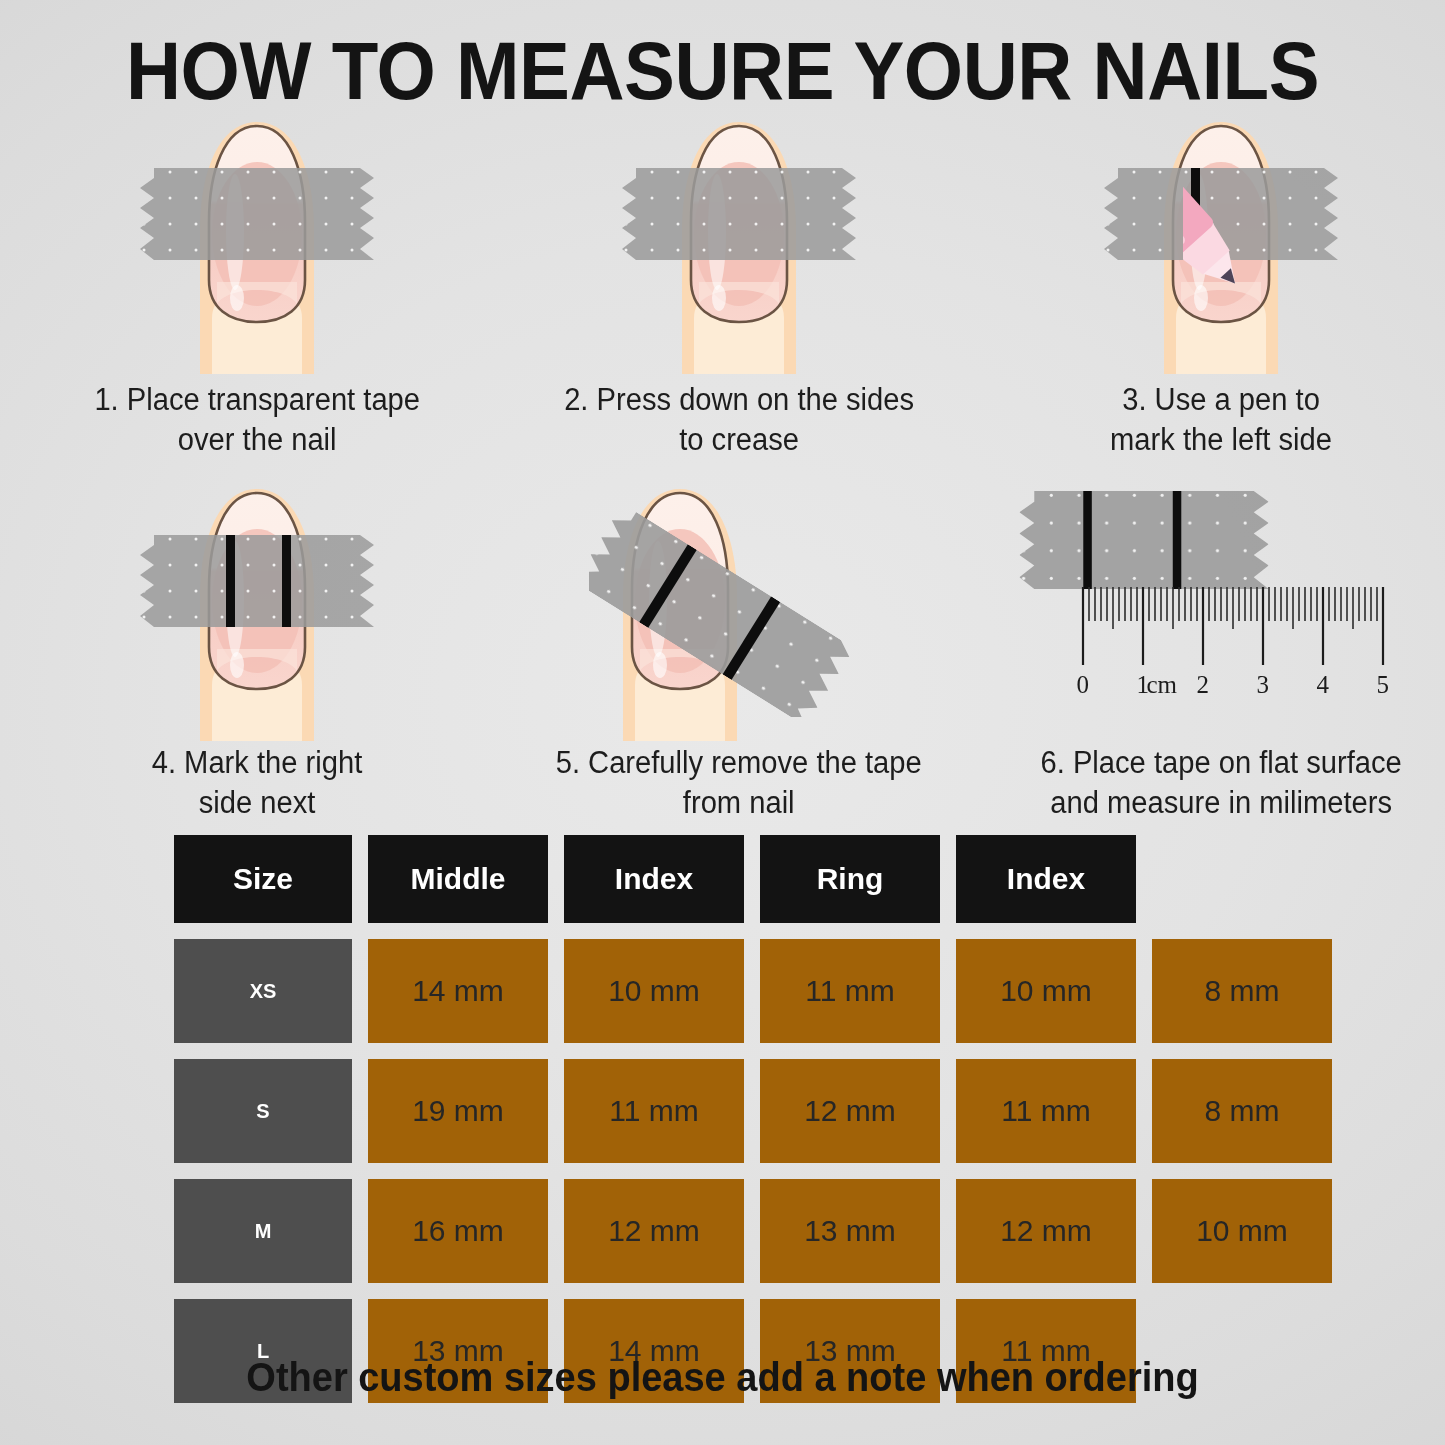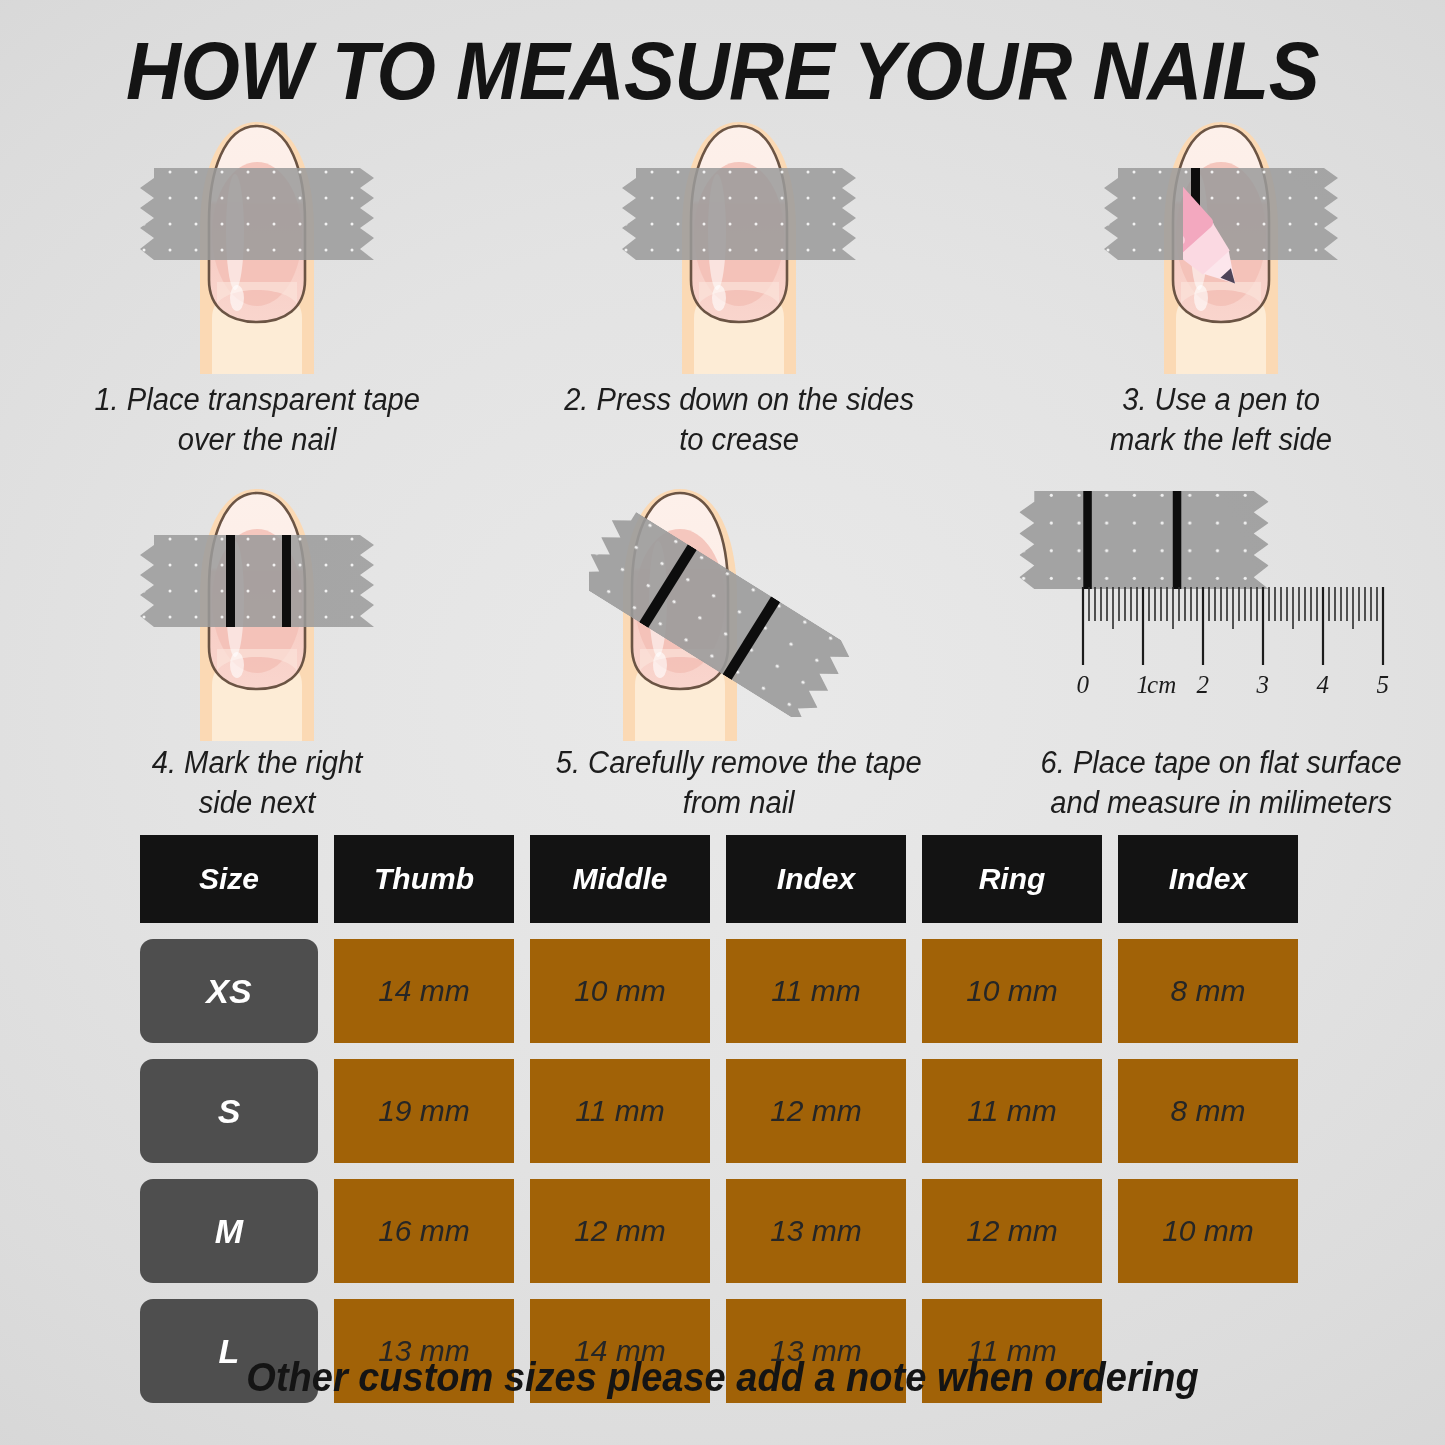--- a/index.html
+++ b/index.html
@@ -2,21 +2,21 @@
 <html><head>
 <meta charset="utf-8">
 <style>
   html,body{margin:0;padding:0;}
   body{
     width:1445px;height:1445px;overflow:hidden;
     font-family:"Liberation Sans", sans-serif;
     background:
       radial-gradient(ellipse 85% 70% at 50% 48%, #e9e9e9 0%, #e3e3e3 45%, #dcdcdc 78%, #d6d6d6 100%);
   }
-  .page{position:relative;width:1227px;height:1445px;font-style:italic;}
+  .page{position:relative;width:1227px;height:1445px;}
 
   
   .title{
     position:absolute;left:0;top:24px;width:1445px;
     text-align:center;
     font-family:"Liberation Sans", sans-serif;
     font-weight:700;
     font-size:82px;
     letter-spacing:-0.5px;
     color:#141414;
@@ -44,37 +44,37 @@
   
   .finger{position:absolute;left:50%;transform:translateX(-50%);top:0;width:170px;height:262px;}
 
   
   .tape{position:absolute;top:56px;left:50%;transform:translateX(-50%);
         width:234px;height:92px;}
 
   .markline{position:absolute;width:9px;background:#0d0d0d;}
 
   
-  .table{position:absolute;left:140px;top:835px;width:1165px;}
+  .table{position:absolute;left:174px;top:835px;width:1165px;}
   .trow{display:flex;}
   .trow + .trow{margin-top:16px;}
   .hc{
     width:180px;height:88px;margin-right:16px;
     background:#131313;color:#ffffff;
     display:flex;align-items:center;justify-content:center;
     font-weight:700;font-size:30px;
     transform:scaleX(1);
   }
   .hc:last-child{margin-right:0;}
   .hc.size{width:178px;}
   .sc{
     width:178px;height:104px;margin-right:16px;
     background:#4e4e4e;color:#ffffff;
     display:flex;align-items:center;justify-content:center;
-    font-weight:700;font-size:34px;border-radius:13px;
+    font-weight:700;font-size:20px;
   }
   .dc{
     width:180px;height:104px;margin-right:16px;
     background:#a16207;color:#262626;
     display:flex;align-items:center;justify-content:center;
     font-weight:400;font-size:30px;
     font-family:"Liberation Sans", sans-serif;
   }
   .dc:last-child{margin-right:0;}
 
@@ -377,21 +377,20 @@
           <div>and measure in milimeters</div>
         </div>
       </div>
     </div>
   </div>
 
   <div class="table">
 
     <div class="trow">
       <div class="hc size">Size</div>
-      <div class="hc">Thumb</div>
       <div class="hc">Middle</div>
       <div class="hc">Index</div>
       <div class="hc">Ring</div>
       <div class="hc">Index</div>
     </div>
 
     <div class="trow">
       <div class="sc">XS</div>
       <div class="dc">14 mm</div>
       <div class="dc">10 mm</div>

